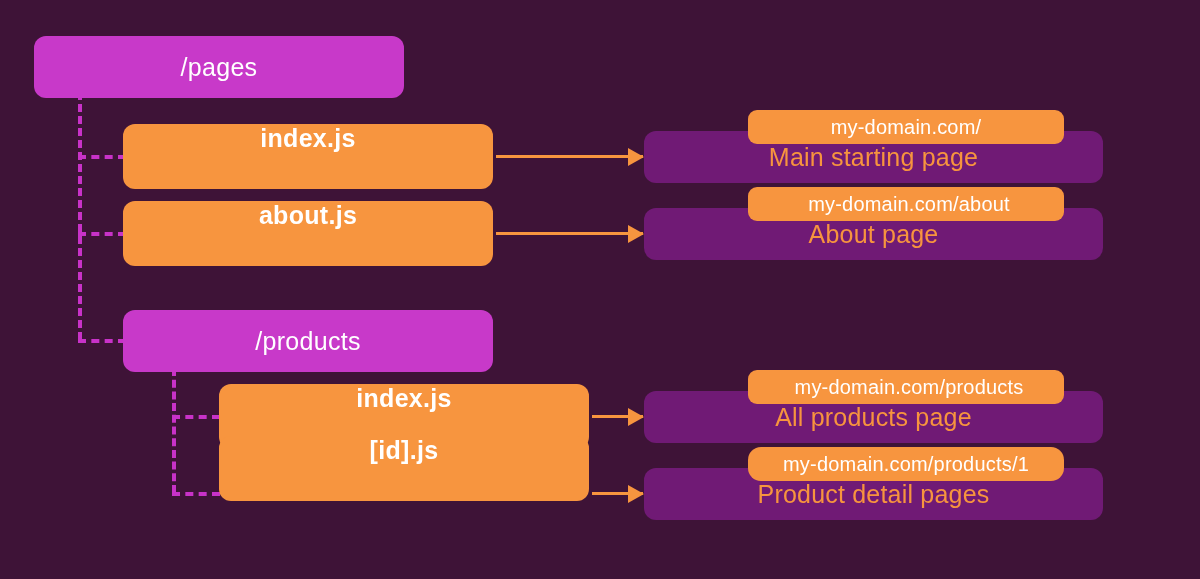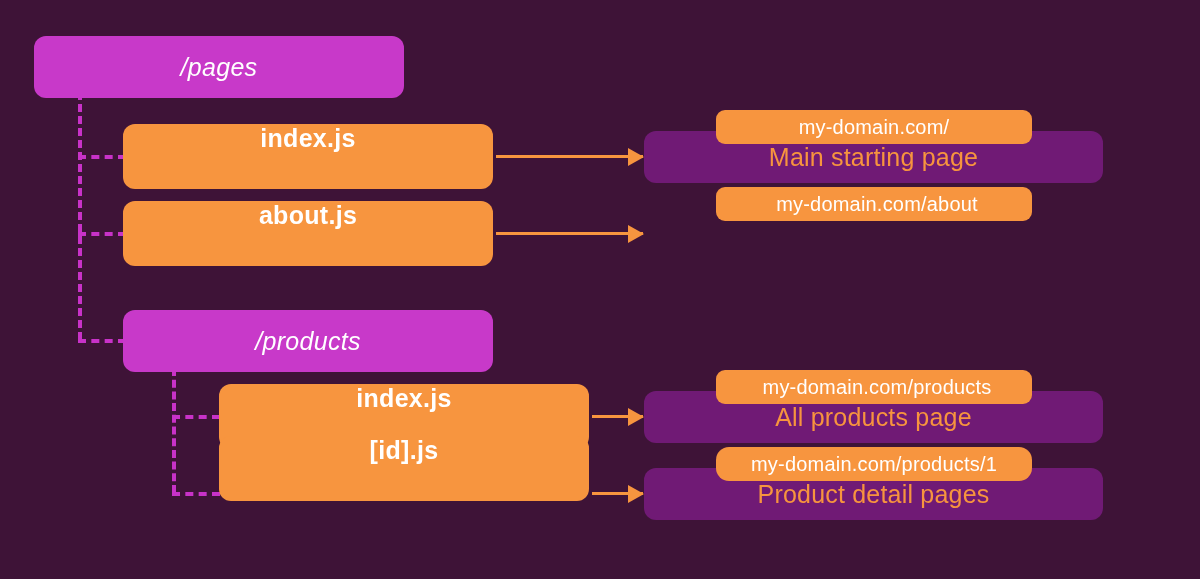--- a/index.html
+++ b/index.html
@@ -36,21 +36,20 @@
   .folder-box {
     position: absolute;
     background: #C839C9;
     border-radius: 12px;
     display: flex;
     align-items: center;
     justify-content: center;
     color: #FFFFFF;
     font-size: 25px;
     letter-spacing: 0.3px;
-    font-style: italic;
   }
 
   
   .file-box {
     position: absolute;
     background: #F7953F;
     border-radius: 12px;
     display: flex;
     align-items: flex-start;
     justify-content: center;
@@ -98,20 +97,21 @@
     background: #F7953F;
     border-radius: 9px;
     display: flex;
     align-items: center;
     justify-content: center;
     color: #FFFFFF;
     font-size: 20px;
     letter-spacing: 0.2px;
     padding: 0 14px;
     box-sizing: border-box;
+    margin-left: 32px;
   }
 </style>
 </head>
 <body>
 
 <div id="canvas">
 
   <div class="v-trunk" style="left:78px; top:92px; height:248px;"></div>
 
   <div class="h-branch" style="left:78px; top:155px; width:48px;"></div>
@@ -155,20 +155,23 @@
   <div class="arrow" style="left:592px; top:415px; width:51px;"></div>
   <div class="arrow" style="left:592px; top:492px; width:51px;"></div>
 
   <div class="result-card" style="left:644px; top:131px; width:459px; height:52px;">
     <span class="result-desc">Main starting page</span>
   </div>
   <div class="url-badge" style="left:716px; top:110px; width:316px; height:34px;">
     <span>my-domain.com/</span>
   </div>
 
+  <div class="result-card" style="left:644px; top:208px; width:459px; height:52px;">
+    <span class="result-desc">About page</span>
+  </div>
   <div class="url-badge" style="left:716px; top:187px; width:316px; height:34px;padding-left:20px;">
     <span>my-domain.com/about</span>
   </div>
 
   <div class="result-card" style="left:644px; top:391px; width:459px; height:52px;">
     <span class="result-desc">All products page</span>
   </div>
   <div class="url-badge" style="left:716px; top:370px; width:316px; height:34px;padding-left:20px;">
     <span>my-domain.com/products</span>
   </div>

